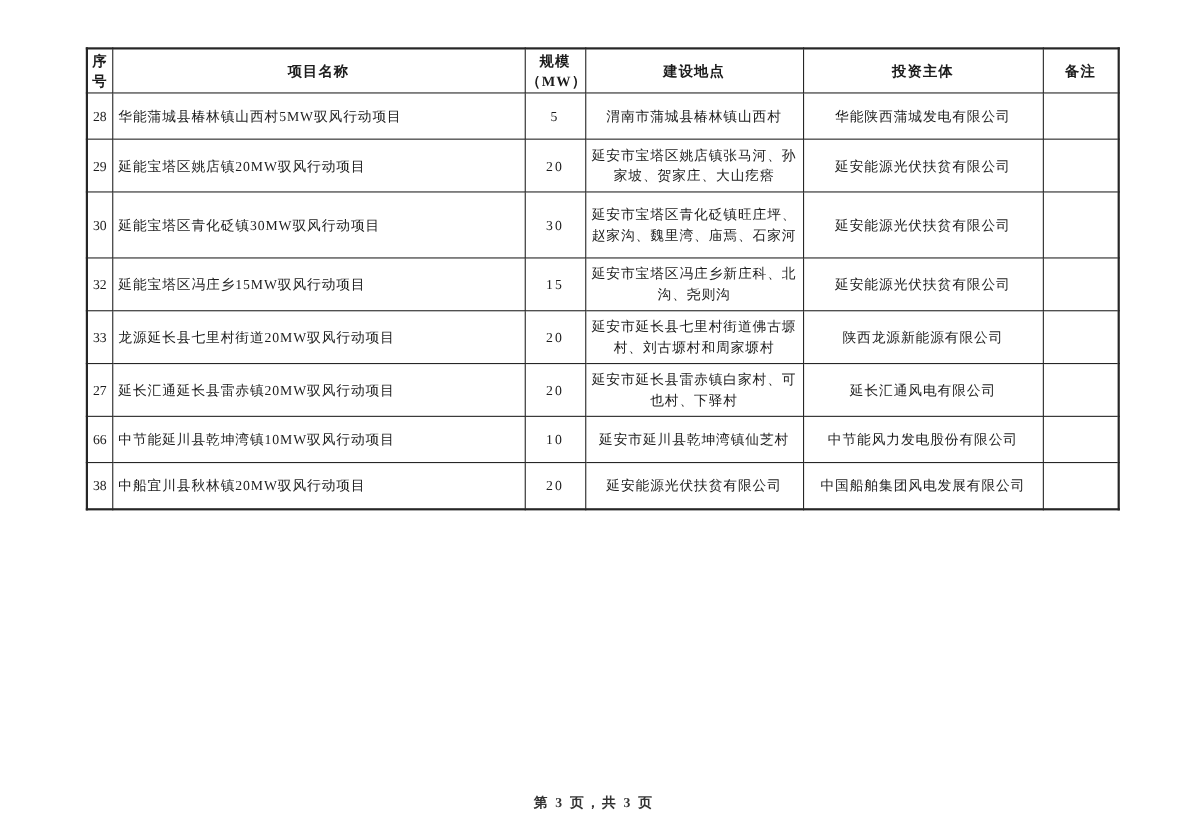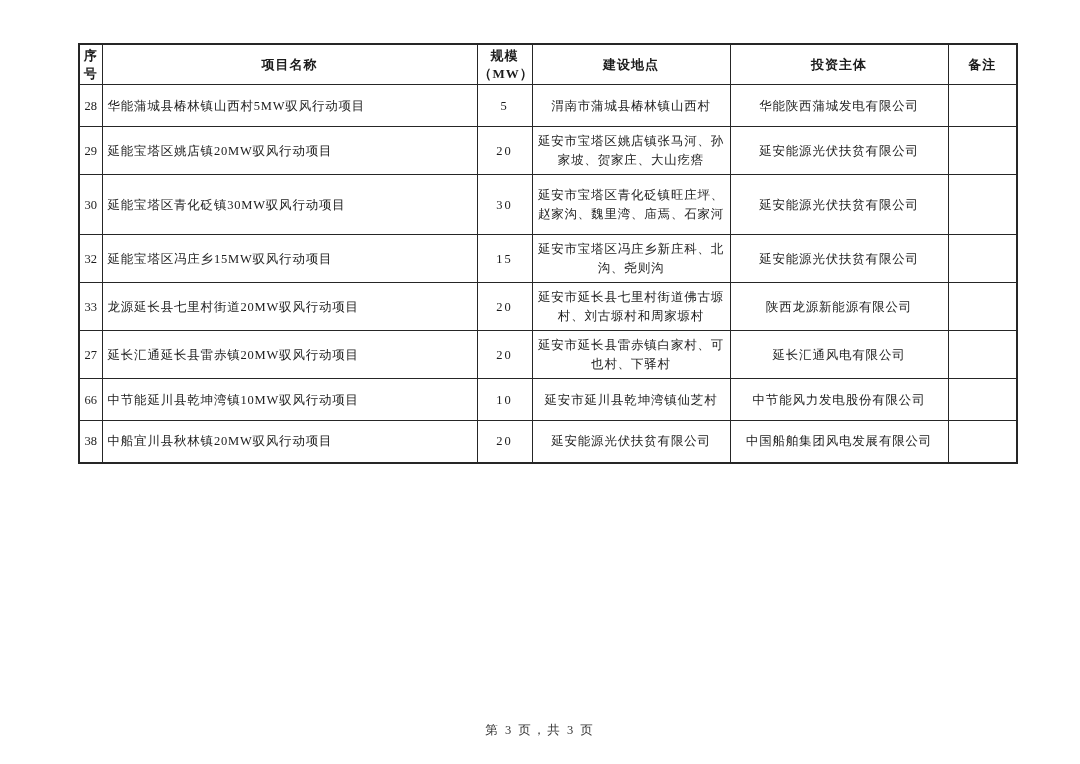--- a/index.html
+++ b/index.html
@@ -51,20 +51,21 @@
   td.col-investor { text-align: center; }
   td.col-remark { text-align: center; }
   .footer {
     position: absolute;
     left: 0; top: 722px;
     width: 1080px;
     text-align: center;
     font-size: 12.5px;
     color: #333333;
     letter-spacing: 2px;
+    font-weight: bold;
   }
 </style>
 </head>
 <body>
 
 <div class="page">
 
   <table class="projects">
     <colgroup>
       <col style="width:23px">

